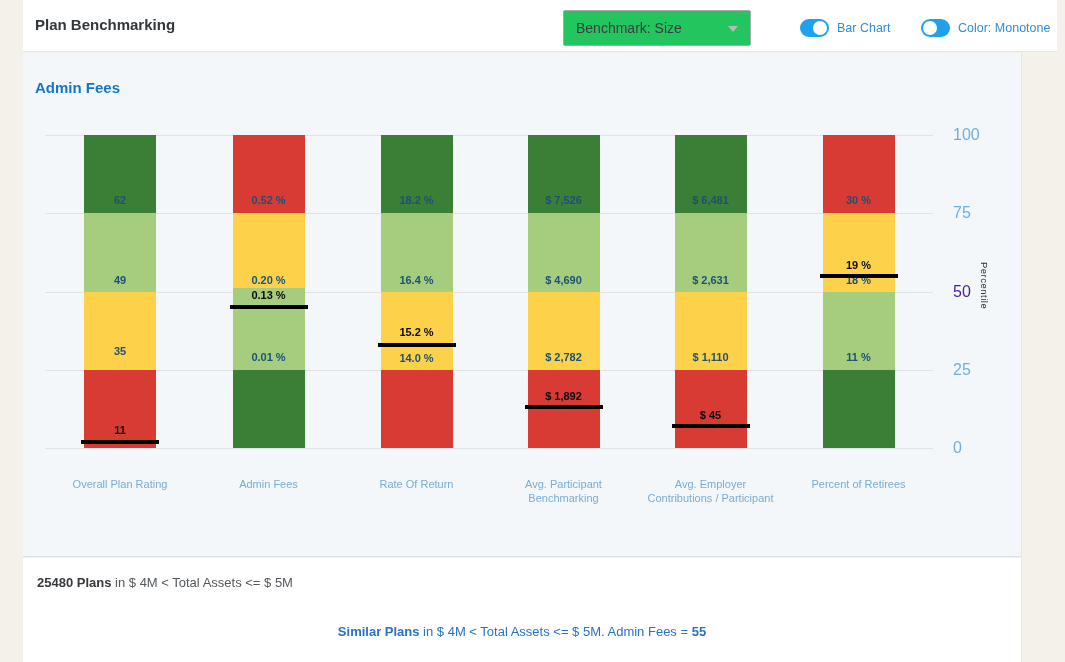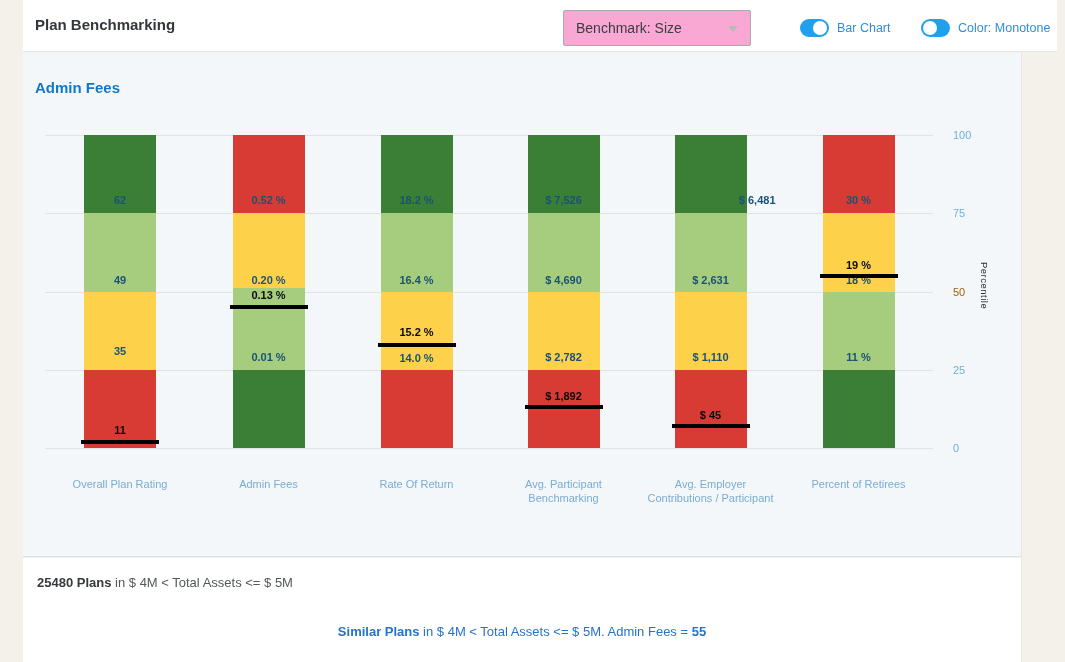--- a/index.html
+++ b/index.html
@@ -16,21 +16,21 @@
   .topbar {
     position: absolute; left: 23px; top: 0; width: 1034px; height: 52px;
     background: #ffffff; border-bottom: 1px solid #e5e8eb;
   }
   .page-title {
     position: absolute; left: 12px; top: 16px;
     font-size: 15px; font-weight: 700; color: #32373c;
   }
   .benchmark-select {
     position: absolute; left: 540px; top: 10px; width: 188px; height: 36px;
-    background: #f9a8d4; border: 1px solid #a9a9a9; border-radius: 2px;
+    background: #22c55e; border: 1px solid #a9a9a9; border-radius: 2px;
     display: flex; align-items: center; padding: 0 30px 0 12px; cursor: pointer;
   }
   .benchmark-select .value { font-size: 14px; color: #3a3d40; white-space: nowrap; }
   .chevron {
     position: absolute; right: 12px; top: 15px;
     width: 0; height: 0;
     border-left: 5px solid transparent; border-right: 5px solid transparent;
     border-top: 6px solid #b9b9b9;
   }
   .toggle-group { position: absolute; top: 19px; display: flex; align-items: center; }
@@ -52,21 +52,21 @@
   .chart-card {
     position: absolute; left: 23px; top: 53px; width: 999px; height: 504px;
     background: #f3f7fa; border-bottom: 1px solid #dde2e6; border-right: 1px solid #e9e6e0;
   }
   .section-title {
     position: absolute; left: 35px; top: 79px;
     font-size: 15px; font-weight: 700; color: #1377c9;
   }
   #chart { position: absolute; left: 0; top: 0; width: 1065px; height: 662px; pointer-events: none; }
   #chart .gridline { position: absolute; height: 1px; background: #e2e2e2; }
-  #chart .tick-label { position: absolute; width: 34px; height: 16px; font-size: 11px; line-height: 16px; }
+  #chart .tick-label { position: absolute; width: 34px; height: 16px; font-size: 16px; line-height: 16px; }
   #chart .bar-seg { position: absolute; pointer-events: auto; cursor: pointer; }
   #chart .val-label {
     position: absolute; width: 130px; height: 14px; text-align: center;
     font-size: 11px; font-weight: 700; line-height: 14px; white-space: nowrap;
   }
   #chart .marker { position: absolute; height: 4px; background: #000000; z-index: 5; }
   #chart .cat-label {
     position: absolute; width: 132px; text-align: center;
     font-size: 11px; line-height: 14px;
   }
@@ -119,21 +119,21 @@
   <div class="chart-card"></div>
 
   <div class="section-title">Admin Fees</div>
 
   <div id="chart">
       <div class="gridline" style="left: 45px; width: 888px; top: 135px;"></div>
       <div class="tick-label" style="left: 953px; top: 127px; color: rgb(111, 176, 220);">100</div>
       <div class="gridline" style="left: 45px; width: 888px; top: 213.3px;"></div>
       <div class="tick-label" style="left: 953px; top: 205.3px; color: rgb(111, 176, 220);">75</div>
       <div class="gridline" style="left: 45px; width: 888px; top: 291.5px;"></div>
-      <div class="tick-label" style="left: 953px; top: 283.5px; color: #a16207;">50</div>
+      <div class="tick-label" style="left: 953px; top: 283.5px; color: #4c1d95;">50</div>
       <div class="gridline" style="left: 45px; width: 888px; top: 369.8px;"></div>
       <div class="tick-label" style="left: 953px; top: 361.8px; color: rgb(111, 176, 220);">25</div>
       <div class="gridline" style="left: 45px; width: 888px; top: 448px;"></div>
       <div class="tick-label" style="left: 953px; top: 440px; color: rgb(111, 176, 220);">0</div>
       <div class="bar-seg" style="left: 84px; width: 72px; top: 135px; height: 78.3px; background: rgb(59, 126, 54);"></div>
       <div class="bar-seg" style="left: 84px; width: 72px; top: 213.3px; height: 78.3px; background: rgb(166, 204, 126);"></div>
       <div class="bar-seg" style="left: 84px; width: 72px; top: 291.5px; height: 78.3px; background: rgb(253, 209, 74);"></div>
       <div class="bar-seg" style="left: 84px; width: 72px; top: 369.8px; height: 78.3px; background: rgb(216, 59, 51);"></div>
       <div class="val-label" style="left: 55px; top: 193.1px; color: rgb(26, 82, 118);">62</div>
       <div class="val-label" style="left: 55px; top: 272.9px; color: rgb(26, 82, 118);">49</div>
@@ -168,21 +168,21 @@
       <div class="val-label" style="left: 498.5px; top: 193.1px; color: rgb(26, 82, 118);">$ 7,526</div>
       <div class="val-label" style="left: 498.5px; top: 272.9px; color: rgb(26, 82, 118);">$ 4,690</div>
       <div class="val-label" style="left: 498.5px; top: 349.9px; color: rgb(26, 82, 118);">$ 2,782</div>
       <div class="val-label" style="left: 498.5px; top: 389px; color: rgb(11, 11, 11);">$ 1,892</div>
       <div class="marker" style="left: 524.5px; width: 78px; top: 405.3px;"></div>
       <div class="cat-label" style="left: 497.5px; top: 477px; color: rgb(121, 173, 210);">Avg. Participant Benchmarking</div>
       <div class="bar-seg" style="left: 674.5px; width: 72px; top: 135px; height: 78.3px; background: rgb(59, 126, 54);"></div>
       <div class="bar-seg" style="left: 674.5px; width: 72px; top: 213.3px; height: 78.3px; background: rgb(166, 204, 126);"></div>
       <div class="bar-seg" style="left: 674.5px; width: 72px; top: 291.5px; height: 78.3px; background: rgb(253, 209, 74);"></div>
       <div class="bar-seg" style="left: 674.5px; width: 72px; top: 369.8px; height: 78.3px; background: rgb(216, 59, 51);"></div>
-      <div class="val-label" style="left: 645.5px; top: 193.1px; color: rgb(26, 82, 118); text-align: right;">$ 6,481</div>
+      <div class="val-label" style="left: 645.5px; top: 193.1px; color: rgb(26, 82, 118);">$ 6,481</div>
       <div class="val-label" style="left: 645.5px; top: 272.9px; color: rgb(26, 82, 118);">$ 2,631</div>
       <div class="val-label" style="left: 645.5px; top: 349.9px; color: rgb(26, 82, 118);">$ 1,110</div>
       <div class="val-label" style="left: 645.5px; top: 407.5px; color: rgb(11, 11, 11);">$ 45</div>
       <div class="marker" style="left: 671.5px; width: 78px; top: 423.5px;"></div>
       <div class="cat-label" style="left: 644.5px; top: 477px; color: rgb(121, 173, 210);">Avg. Employer Contributions / Participant</div>
       <div class="bar-seg" style="left: 822.5px; width: 72px; top: 135px; height: 78.3px; background: rgb(216, 59, 51);"></div>
       <div class="bar-seg" style="left: 822.5px; width: 72px; top: 213.3px; height: 78.3px; background: rgb(253, 209, 74);"></div>
       <div class="bar-seg" style="left: 822.5px; width: 72px; top: 291.5px; height: 78.3px; background: rgb(166, 204, 126);"></div>
       <div class="bar-seg" style="left: 822.5px; width: 72px; top: 369.8px; height: 78.3px; background: rgb(59, 126, 54);"></div>
       <div class="val-label" style="left: 793.5px; top: 193.1px; color: rgb(26, 82, 118);">30 %</div>

